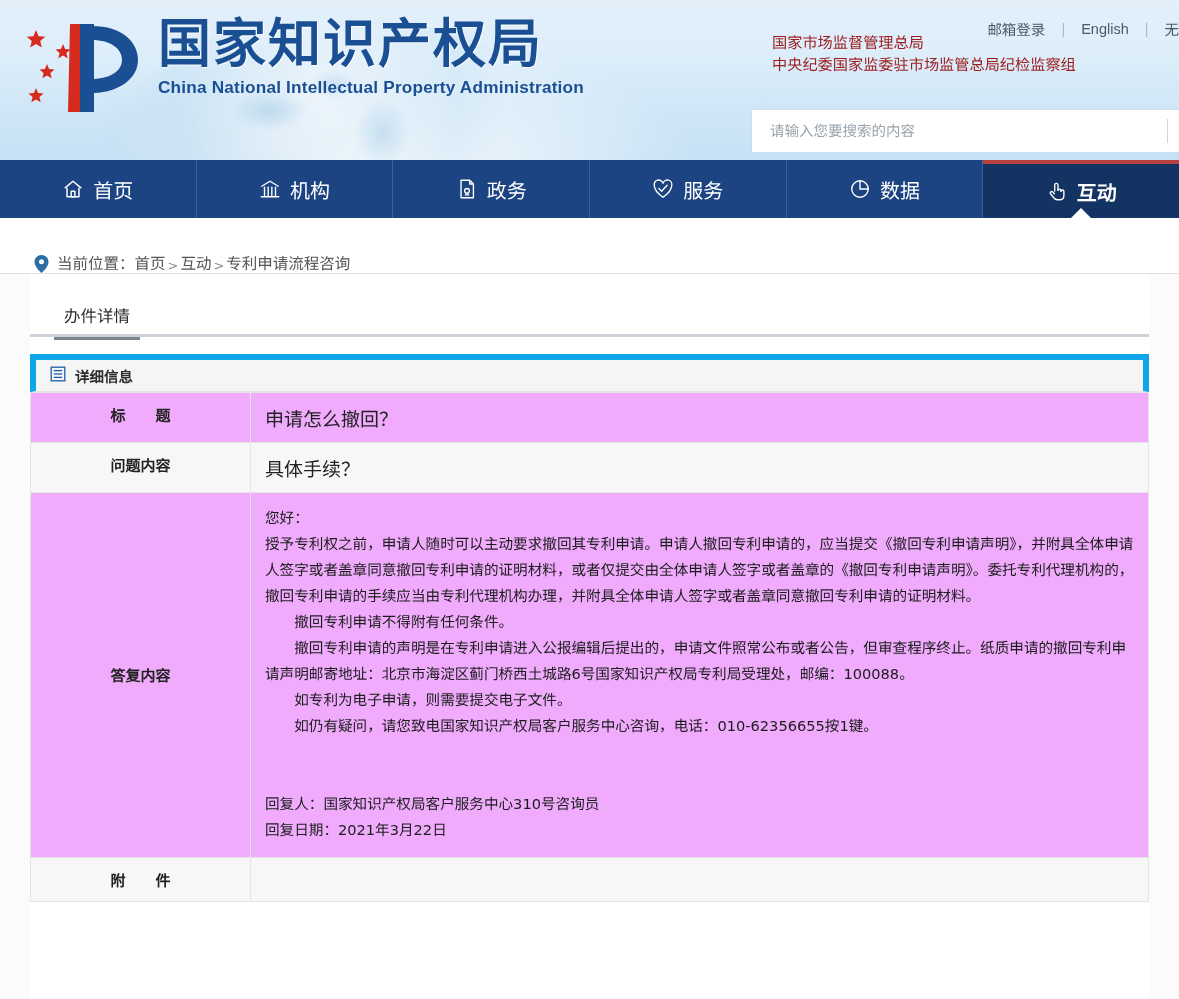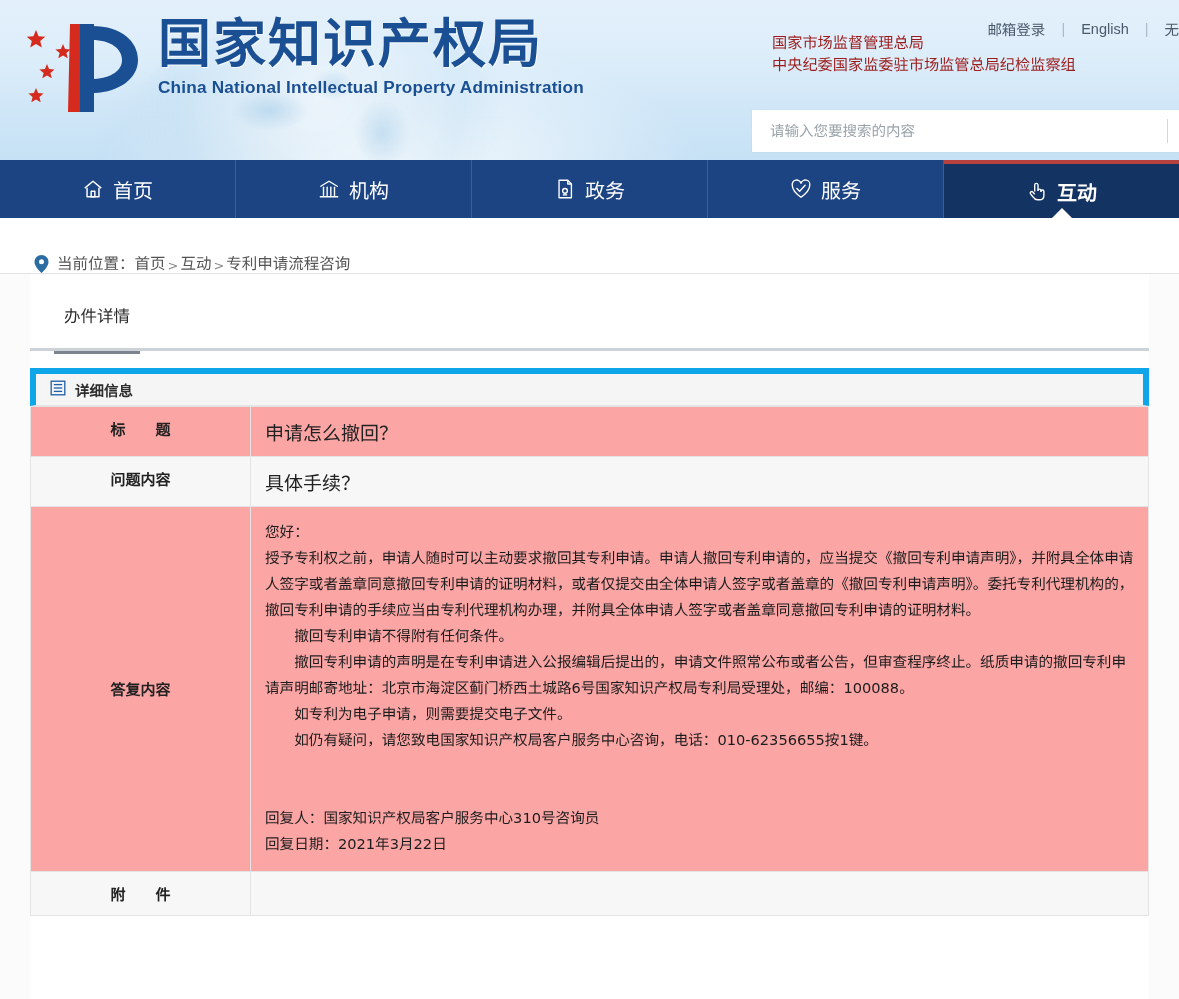--- a/index.html
+++ b/index.html
@@ -185,21 +185,21 @@
   .tabbar {
     padding: 26px 0 0 24px;
     border-bottom: 3px solid #cdd2d8;
     margin: 0 0 0 0;
     position: relative;
   }
   .tab {
     display: inline-block;
     font-size: 16.5px;
     color: #2b2b2b;
-    padding: 0 10px 24px 10px;
+    padding: 0 10px 10px 10px;
     font-family: "DejaVu Sans","Liberation Sans", sans-serif;
     cursor: pointer;
     position: relative;
     top: 3px;
   }
   .tab.active::after {
     content: "";
     position: absolute;
     left: 0; right: 0; bottom: -3px;
     height: 3px; background: #7c858f;
@@ -237,21 +237,21 @@
     color: #222;
     padding: 11px 6px;
     letter-spacing: 0;
   }
   td.val {
     padding: 11px 14px;
     font-size: 19px;
     color: #222;
   }
   tr.odd td { background: #f7f7f7; }
-  tr.even td { background: #fca5a5; }
+  tr.even td { background: #f0abfc; }
 
   .answer-cell { padding: 12px 14px 14px 14px; line-height: 1.78; font-size: 14.6px; color: #1c1c1c; }
   .answer-cell p { margin: 0; }
   .answer-cell p.ind { text-indent: 2em; }
   .answer-cell .gap { height: 52px; }
   .lbl-answer { vertical-align: middle !important; text-align: center; }
 
   
   tr.attach td { height: 36px; }
 </style>
@@ -349,20 +349,29 @@
   <a class="nav-item" href="#">
     <span class="nav-ico">
       <svg viewBox="0 0 24 24" fill="none" stroke="#fff" stroke-width="1.5" stroke-linecap="round">
         <path d="M12 21 C5 16 2.5 11.5 2.5 8.2 A4.6 4.6 0 0 1 12 6 A4.6 4.6 0 0 1 21.5 8.2 C21.5 11.5 19 16 12 21 Z"></path>
         <path d="M7.5 11.5 L10.5 14.5 L16.5 8"></path>
       </svg>
     </span>
     <span>服务</span>
   </a>
 
+  <a class="nav-item" href="#">
+    <span class="nav-ico">
+      <svg viewBox="0 0 24 24" fill="none" stroke="#fff" stroke-width="1.5" stroke-linecap="round">
+        <circle cx="12" cy="12" r="9"></circle>
+          <path d="M12 3 V12 H21"></path>
+      </svg>
+    </span>
+    <span>数据</span>
+  </a>
 
   <a class="nav-item active" href="#">
     <span class="nav-ico">
       <svg viewBox="0 0 24 24" fill="none" stroke="#fff" stroke-width="1.5" stroke-linejoin="round">
         <path d="M9.5 12.5 V5.5 a1.8 1.8 0 0 1 3.6 0 V12"></path>
         <path d="M13.1 11.5 a1.6 1.6 0 0 1 3.2 0 V13"></path>
         <path d="M16.3 12.5 a1.6 1.6 0 0 1 3.2 0 v4.3 c0 2.7 -2 4.7 -4.8 4.7 h-2.4 c-2.4 0 -3.6 -1.3 -4.6 -3 L5 15.2 a1.6 1.6 0 0 1 2.6 -1.9 l1.9 2.2"></path>
       </svg>
     </span>
     <span>互动</span>

